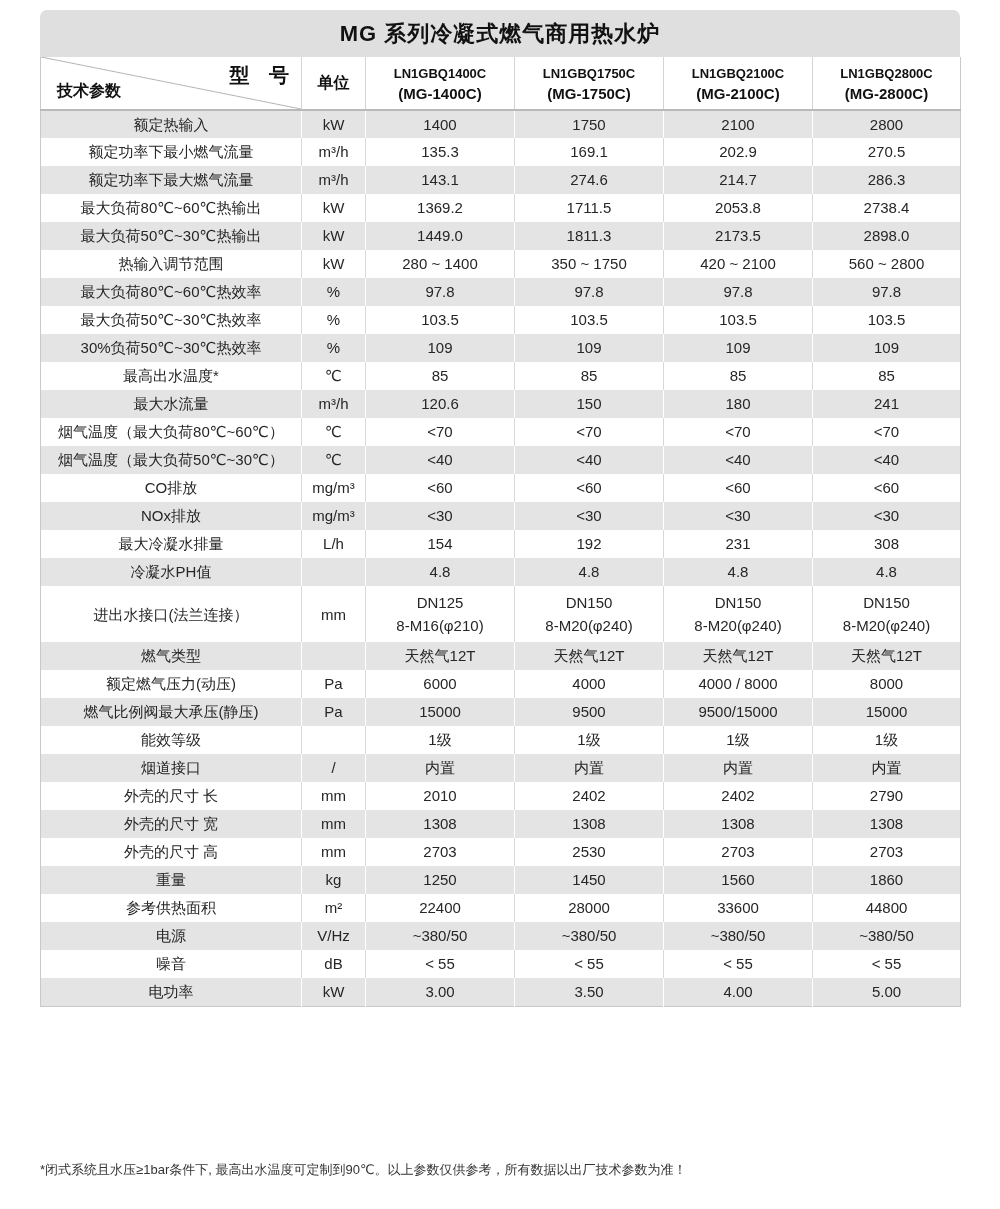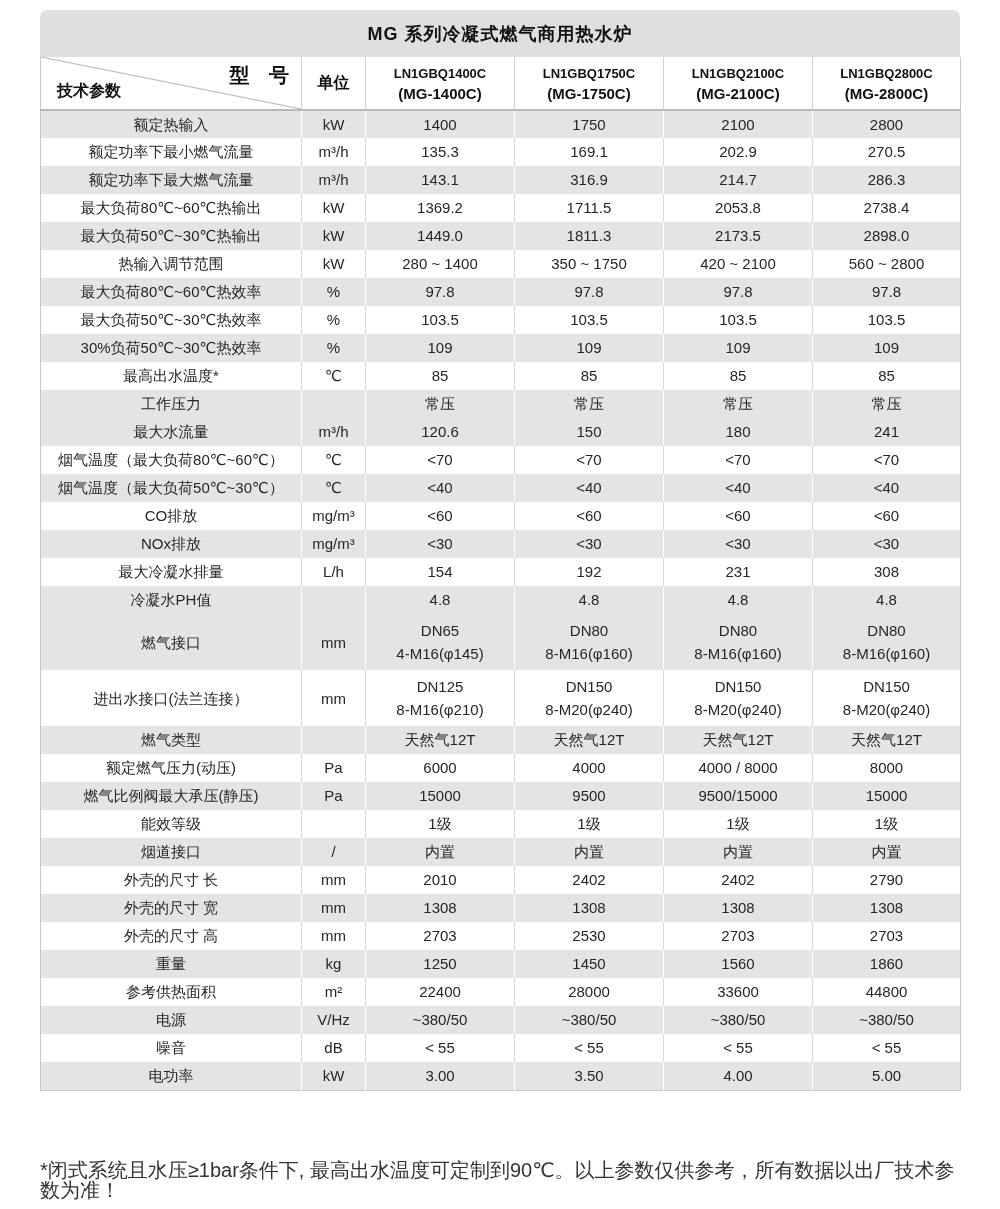--- a/index.html
+++ b/index.html
@@ -15,21 +15,21 @@
     width: 1000px; height: 1209px; position: relative;
     background: #ffffff; overflow: hidden;
     font-family: "Liberation Sans", "DejaVu Sans", sans-serif;
     color: var(--text);
   }
   .spec-card { position: absolute; left: 40px; top: 10px; width: 920px; }
   .title-bar {
     height: 47px; background: var(--title-bg);
     border-radius: 7px 7px 0 0;
     display: flex; align-items: center; justify-content: center;
-    font-size: 18px; font-weight: bold; letter-spacing: 1px; color: #111;
+    font-size: 22px; font-weight: bold; letter-spacing: 1px; color: #111;
   }
   table.spec {
     width: 100%; border-collapse: collapse; table-layout: fixed;
     border-left: 1px solid var(--border);
     border-right: 1px solid var(--border);
     border-bottom: 1px solid var(--border);
   }
   thead th {
     background: #ffffff; height: 53px; vertical-align: middle;
     border-bottom: 2px solid #b9b9b9; border-right: 1px solid #d4d4d4;
@@ -52,21 +52,21 @@
   tbody td {
     height: 28px; padding: 0 2px; text-align: center; vertical-align: middle;
     font-size: 15px; color: var(--text); white-space: pre-line; line-height: 20px;
   }
   tr.gray td { background: var(--row-gray); border-right: 1px solid #ffffff; }
   tr.white td { background: var(--row-white); border-right: 1px solid #d9d9d9; }
   tbody tr td:last-child { border-right: none; }
   tr.tall td { height: 56px; line-height: 23px; padding: 4px 2px; }
   .footnote {
     position: absolute; left: 40px; top: 1160px; width: 930px;
-    font-size: 20px; color: #333; line-height: 20px; text-align: left;
+    font-size: 13px; color: #333; line-height: 20px; text-align: left;
   }
 </style>
 </head>
 <body>
 
 <div class="page">
   <div class="spec-card">
     <div class="title-bar">MG 系列冷凝式燃气商用热水炉</div>
     <table class="spec">
       <colgroup>
@@ -119,21 +119,21 @@
     <td class="unit">m³/h</td>
     <td class="val">135.3</td>
     <td class="val">169.1</td>
     <td class="val">202.9</td>
     <td class="val">270.5</td>
   </tr>
           <tr class="gray">
     <td class="param">额定功率下最大燃气流量</td>
     <td class="unit">m³/h</td>
     <td class="val">143.1</td>
-    <td class="val">316.9</td>
+    <td class="val">274.6</td>
     <td class="val">214.7</td>
     <td class="val">286.3</td>
   </tr>
           <tr class="white">
     <td class="param">最大负荷80℃~60℃热输出</td>
     <td class="unit">kW</td>
     <td class="val">1369.2</td>
     <td class="val">1711.5</td>
     <td class="val">2053.8</td>
     <td class="val">2738.4</td>
@@ -180,28 +180,20 @@
   </tr>
           <tr class="white">
     <td class="param">最高出水温度*</td>
     <td class="unit">℃</td>
     <td class="val">85</td>
     <td class="val">85</td>
     <td class="val">85</td>
     <td class="val">85</td>
   </tr>
           <tr class="gray">
-    <td class="param">工作压力</td>
-    <td class="unit"></td>
-    <td class="val">常压</td>
-    <td class="val">常压</td>
-    <td class="val">常压</td>
-    <td class="val">常压</td>
-  </tr>
-          <tr class="gray">
     <td class="param">最大水流量</td>
     <td class="unit">m³/h</td>
     <td class="val">120.6</td>
     <td class="val">150</td>
     <td class="val">180</td>
     <td class="val">241</td>
   </tr>
           <tr class="white">
     <td class="param">烟气温度（最大负荷80℃~60℃）</td>
     <td class="unit">℃</td>
@@ -242,32 +234,20 @@
     <td class="val">231</td>
     <td class="val">308</td>
   </tr>
           <tr class="gray">
     <td class="param">冷凝水PH值</td>
     <td class="unit"></td>
     <td class="val">4.8</td>
     <td class="val">4.8</td>
     <td class="val">4.8</td>
     <td class="val">4.8</td>
-  </tr>
-          <tr class="gray tall">
-    <td class="param">燃气接口</td>
-    <td class="unit">mm</td>
-    <td class="val">DN65
-4-M16(φ145)</td>
-    <td class="val">DN80
-8-M16(φ160)</td>
-    <td class="val">DN80
-8-M16(φ160)</td>
-    <td class="val">DN80
-8-M16(φ160)</td>
   </tr>
           <tr class="white tall">
     <td class="param">进出水接口(法兰连接）</td>
     <td class="unit">mm</td>
     <td class="val">DN125
 8-M16(φ210)</td>
     <td class="val">DN150
 8-M20(φ240)</td>
     <td class="val">DN150
 8-M20(φ240)</td>

